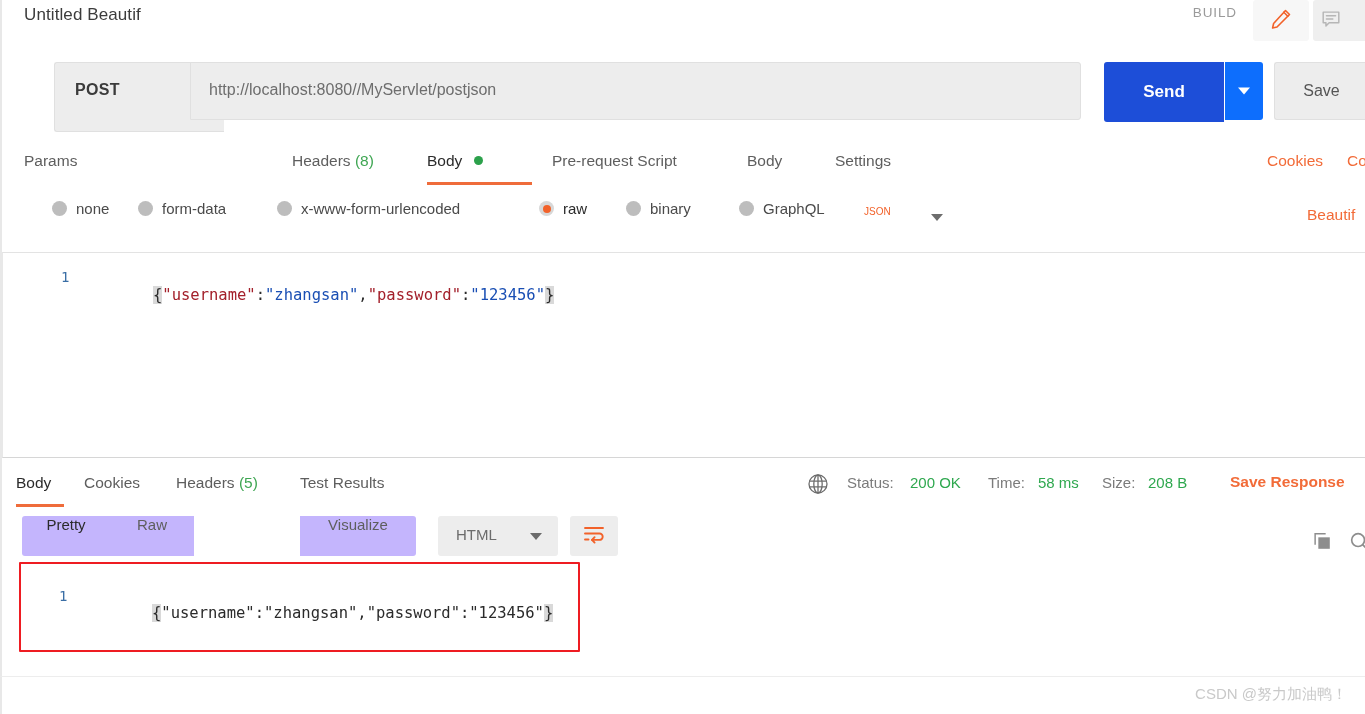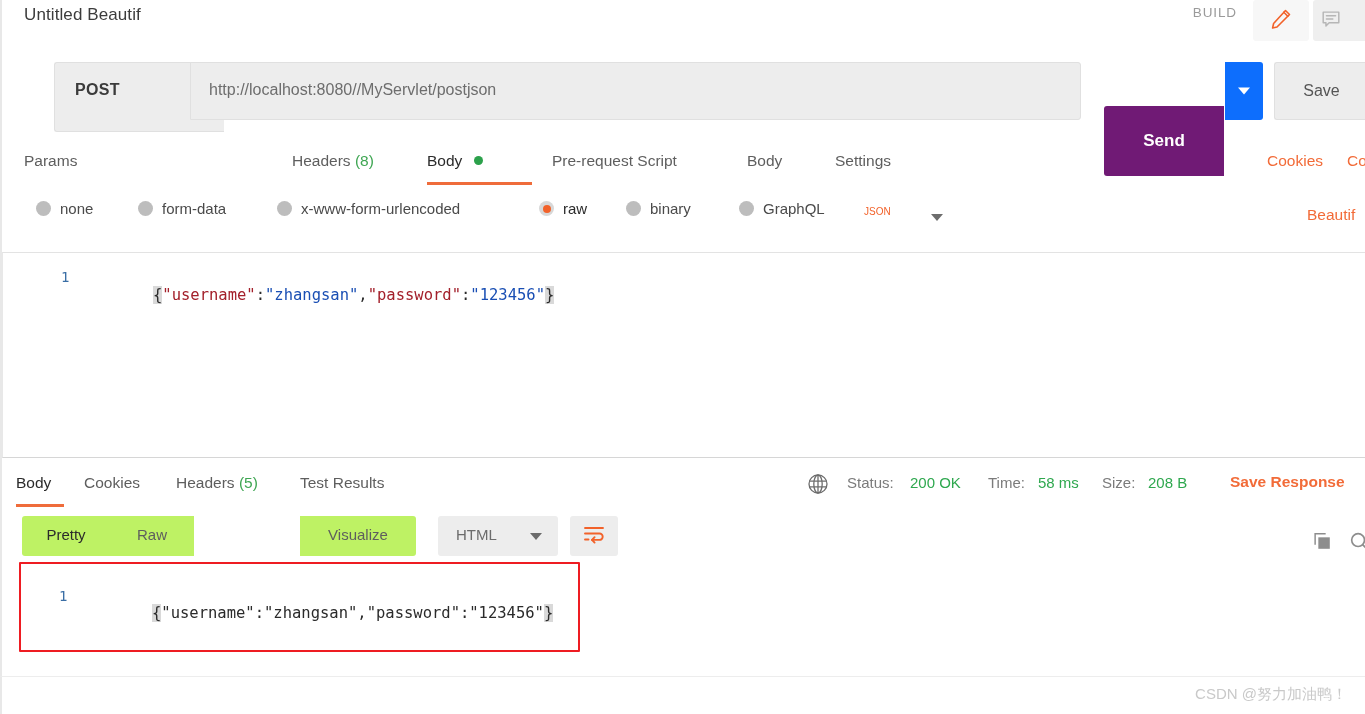--- a/index.html
+++ b/index.html
@@ -63,22 +63,22 @@
   .url-box {
     position: absolute; left: 170px; top: 0; width: 891px; height: 58px;
     background: #ededed; border: 1px solid #e0e0e0;
     border-radius: 0 3px 3px 0;
   }
   .url-text {
     position: absolute; left: 18px; top: 18px;
     font-size: 16px; color: #6d6d6d;
   }
   .send-btn {
-    position: absolute; left: 1084px; top: 0; width: 120px; height: 70px;
-    background: #701a75; border-radius: 3px 0 0 3px; margin-top: 44px;
+    position: absolute; left: 1084px; top: 0; width: 120px; height: 60px;
+    background: #1d4ed8; border-radius: 3px 0 0 3px;
   }
   .send-btn span {
     position: absolute; left: 50%; top: 50%; transform: translate(-50%,-50%);
     color:#fff; font-size: 17px; font-weight: bold;
   }
   .send-caret-btn {
     position: absolute; left: 1205px; top: 0; width: 38px; height: 58px;
     background: #0d6efd; border-radius: 0 3px 3px 0;
   }
   .caret-white {
@@ -172,22 +172,22 @@
   }
   .meta {
     position:absolute; top:12px; font-size:15px; color:#7b7b7b; white-space:nowrap;
   }
 
   
   .resp-toolbar {
     position:absolute; left:0; top:508px; width:1365px; height:60px;
   }
   .seg {
-    position:absolute; top:8px; height:40px; background:#bef264;
-    font-size:15px; color:#5e5e5e; padding-top:10px; text-align:center;
+    position:absolute; top:8px; height:40px; background:#c4b5fd;
+    font-size:15px; color:#5e5e5e; text-align:center;
   }
   .seg.first { border-radius:3px 0 0 3px; }
   .seg.active { color:#2b2b2b; }
   .fmt-box {
     position:absolute; top:8px; height:40px; background:#ededed;
     border-radius:3px; font-size:15px; color:#6c6c6c;
   }
   .fmt-box span { position:absolute; left:18px; top:10px; }
   .fmt-box .caret { position:absolute; right:16px; top:17px; }
   .wrap-box {
@@ -293,21 +293,21 @@
       <span>Body</span>
     </div>
     <div class="tab" style="left:833px;">
       <span>Settings</span>
     </div>
     <div class="link-orange" style="left:1265px;">Cookies</div>
     <div class="link-orange" style="left:1345px;">Co</div>
   </div>
 
   <div class="bodytype-row">
-    <div class="radio-item" style="left:34px;">
+    <div class="radio-item" style="left:50px;">
       <span class="radio-dot"></span><span>none</span>
     </div>
     <div class="radio-item" style="left:136px;">
       <span class="radio-dot"></span><span>form-data</span>
     </div>
     <div class="radio-item" style="left:275px;">
       <span class="radio-dot"></span><span>x-www-form-urlencoded</span>
     </div>
     <div class="radio-item" style="left:537px;">
       <span class="radio-dot sel"></span><span style="color:#2b2b2b;">raw</span>

